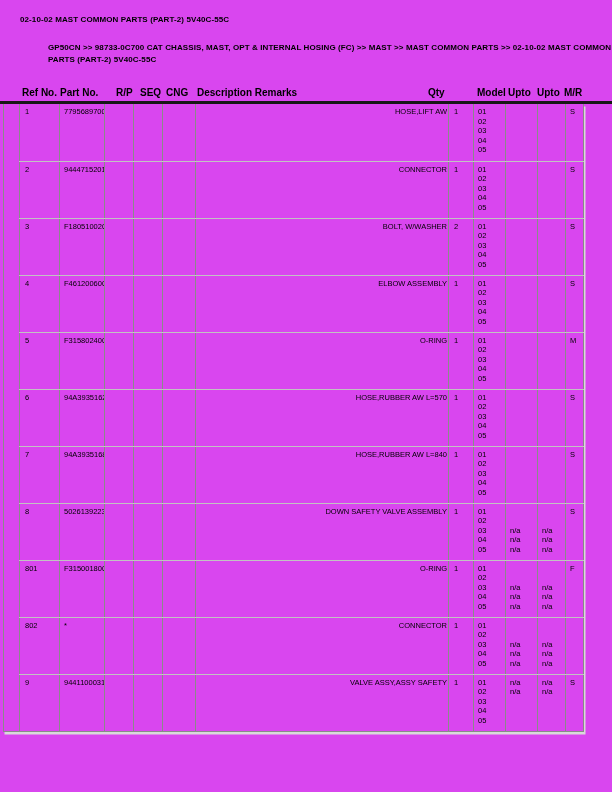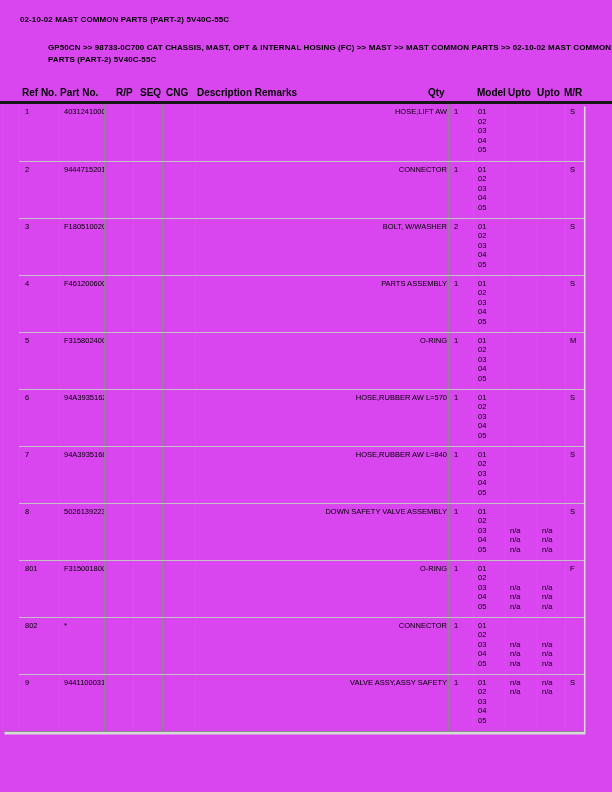--- a/index.html
+++ b/index.html
@@ -86,21 +86,21 @@
           <col class="c-qty">
         <col class="c-model">
           <col class="c-from">
           <col class="c-upto">
           <col class="c-mr">
       </colgroup>
       <tbody>
           <tr>
       <td class="gutter"></td>
       <td class="num">1</td>
-      <td>4031241000</td>
+      <td>7795689700</td>
       <td></td>
       <td></td>
       <td></td>
       <td class="desc">HOSE,LIFT AW</td>
       <td class="num">1</td>
       <td class="multi">
               <div>01</div>
               <div>02</div>
               <div>03</div>
               <div>04</div>
@@ -186,21 +186,21 @@
             </td>
       <td>S</td>
     </tr>
           <tr>
       <td class="gutter"></td>
       <td class="num">4</td>
       <td>F461200600</td>
       <td></td>
       <td></td>
       <td></td>
-      <td class="desc">PARTS ASSEMBLY</td>
+      <td class="desc">ELBOW ASSEMBLY</td>
       <td class="num">1</td>
       <td class="multi">
               <div>01</div>
               <div>02</div>
               <div>03</div>
               <div>04</div>
               <div>05</div>
             </td>
       <td class="multi">
               <div>&nbsp;</div>

